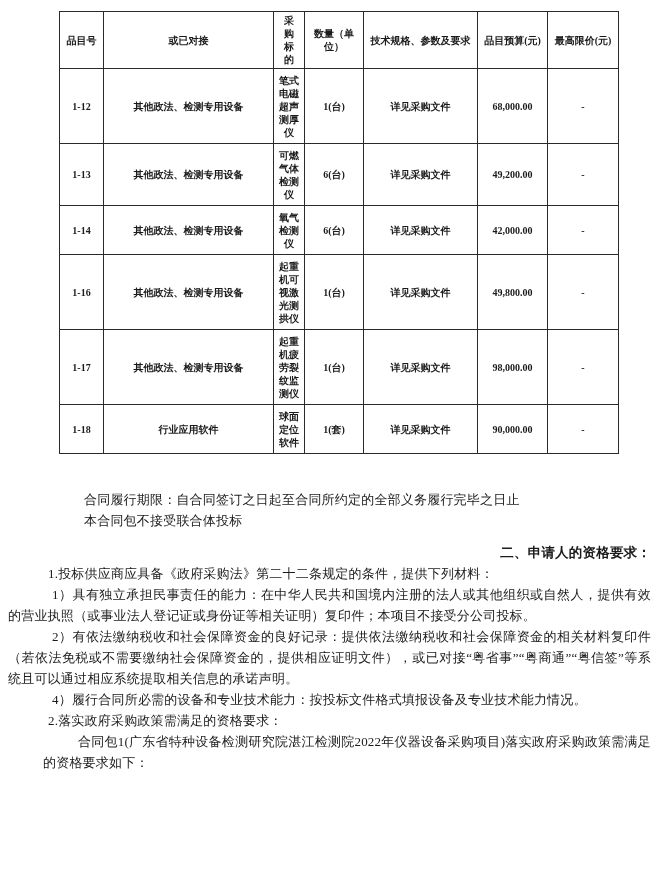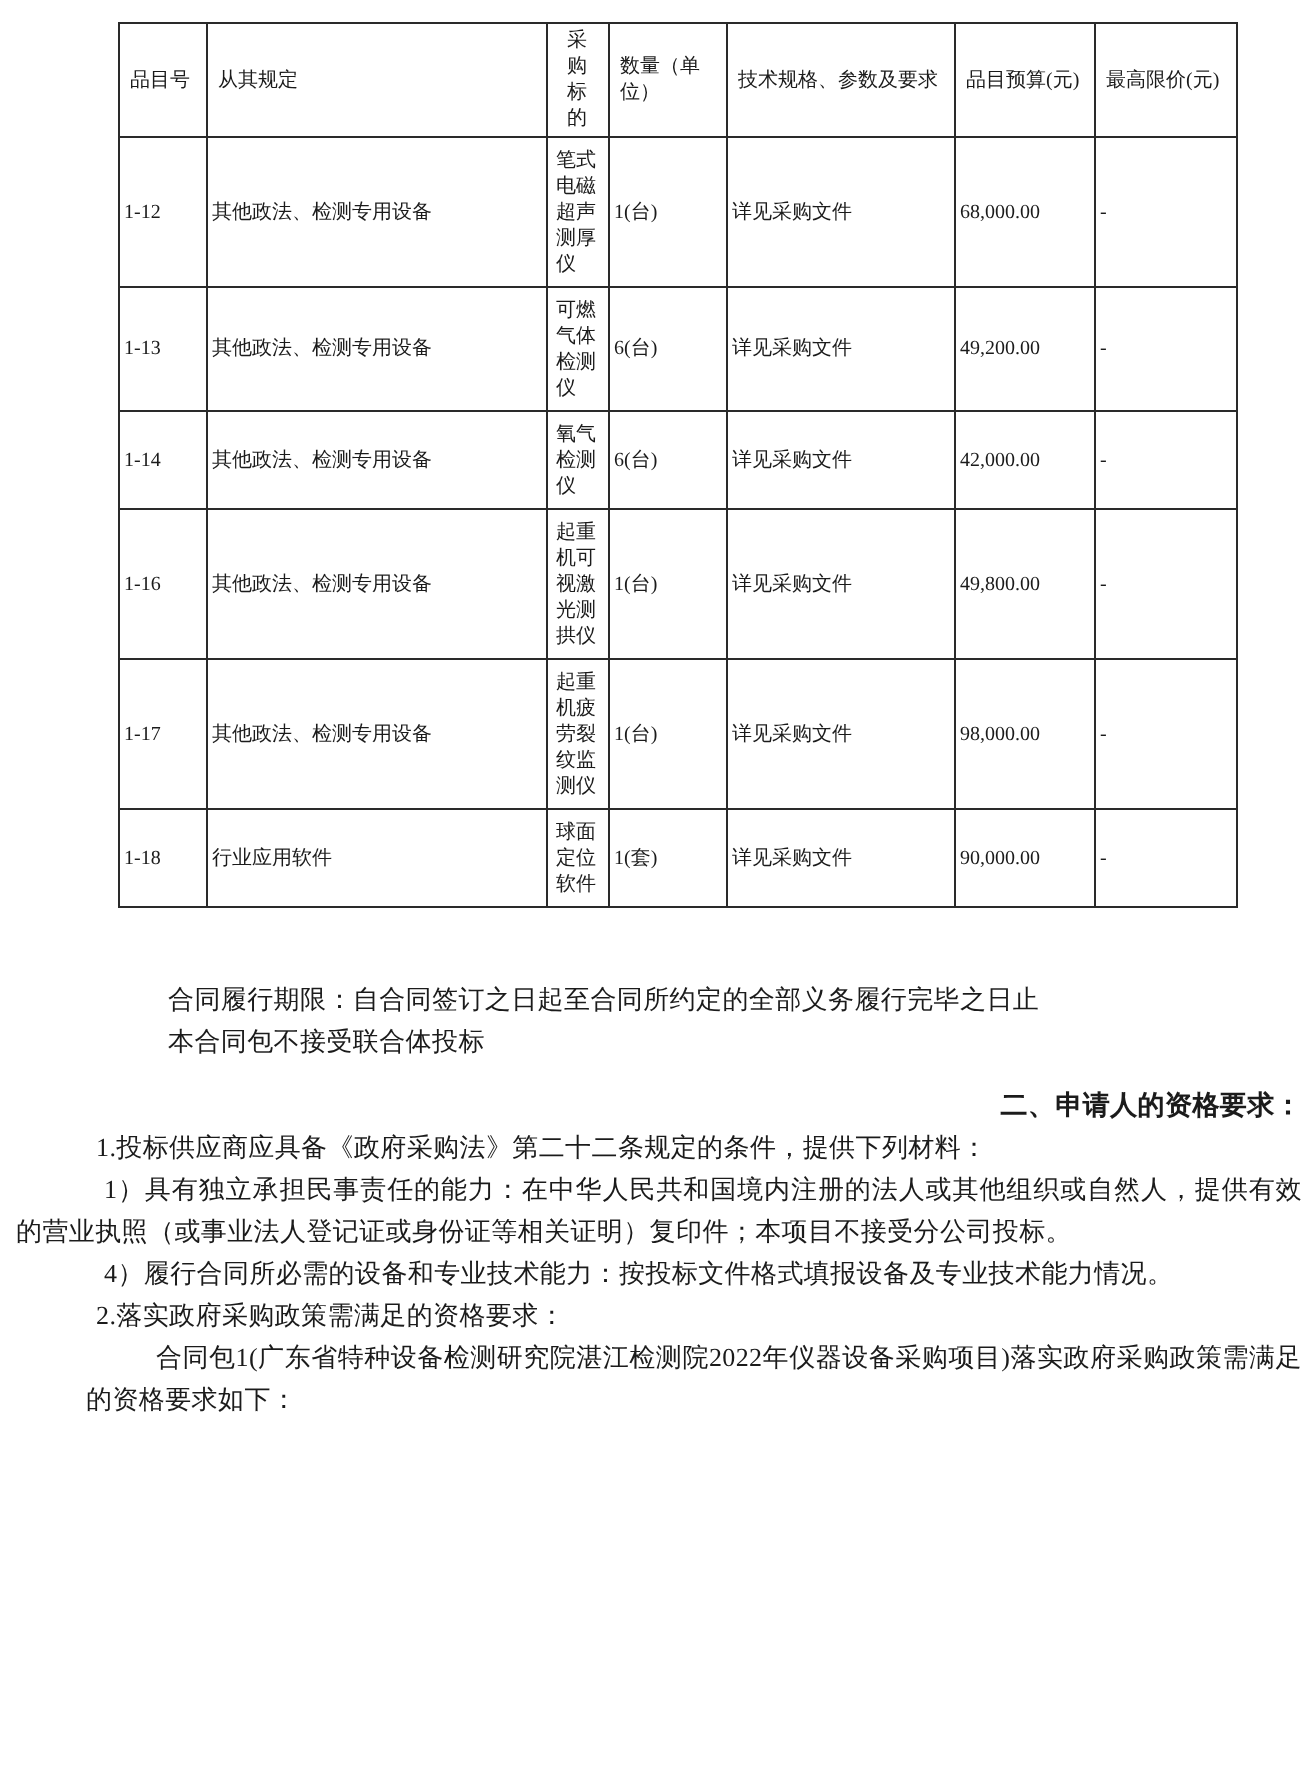--- a/index.html
+++ b/index.html
@@ -26,24 +26,24 @@
     position: absolute;
     left: 59px;
     top: 11px;
     width: 559px;
     border-collapse: collapse;
     table-layout: fixed;
   }
   table.items th,
   table.items td {
     border: 1.5px solid #2a2a2a;
-    font-weight: normal;
+    font-weight: bold;
     font-size: 10px;
     line-height: 13px;
-    text-align: left;
+    text-align: center;
     vertical-align: middle;
     padding: 2px 2px;
     overflow: hidden;
   }
   table.items thead tr { height: 52px; }
   table.items th { padding: 2px 5px; }
   th.spec-h { font-size: 9.5px; padding: 2px 1px; }
   td.num-cell { text-align: right; padding-right: 6px; }
   td.max-cell { text-align: right; padding-right: 8px; }
   .vh { width: 11px; margin: 0 auto; word-break: break-all; line-height: 13px; padding: 0; }
@@ -87,21 +87,21 @@
       <col style="width:170px">
       <col style="width:31px">
       <col style="width:59px">
       <col style="width:114px">
       <col style="width:70px">
       <col style="width:71px">
     </colgroup>
     <thead>
       <tr>
         <th>品目号</th>
-        <th>从其规定</th>
+        <th>或已对接</th>
         <th>
             <div class="vh">采购标的</div>
           </th>
         <th>数量（单位）</th>
         <th class="spec-h">技术规格、参数及要求</th>
         <th>品目预算(元)</th>
         <th>最高限价(元)</th>
       </tr>
     </thead>
     <tbody>
@@ -173,18 +173,19 @@
       </tr>
     </tbody>
   </table>
 
   <div class="textblock">
     <p class="note">合同履行期限：自合同签订之日起至合同所约定的全部义务履行完毕之日止</p>
     <p class="note">本合同包不接受联合体投标</p>
     <p class="sec-heading">二、申请人的资格要求：</p>
     <p class="p-num">1.投标供应商应具备《政府采购法》第二十二条规定的条件，提供下列材料：</p>
     <p class="p-sub">1）具有独立承担民事责任的能力：在中华人民共和国境内注册的法人或其他组织或自然人，提供有效的营业执照（或事业法人登记证或身份证等相关证明）复印件；本项目不接受分公司投标。</p>
+    <p class="p-sub">2）有依法缴纳税收和社会保障资金的良好记录：提供依法缴纳税收和社会保障资金的相关材料复印件（若依法免税或不需要缴纳社会保障资金的，提供相应证明文件），或已对接“粤省事”“粤商通”“粤信签”等系统且可以通过相应系统提取相关信息的承诺声明。</p>
     <p class="p-sub">4）履行合同所必需的设备和专业技术能力：按投标文件格式填报设备及专业技术能力情况。</p>
     <p class="p-num">2.落实政府采购政策需满足的资格要求：</p>
     <p class="p-pkg">合同包1(广东省特种设备检测研究院湛江检测院2022年仪器设备采购项目)落实政府采购政策需满足的资格要求如下：</p>
   </div>
 
 </div>
 
 </body></html>

